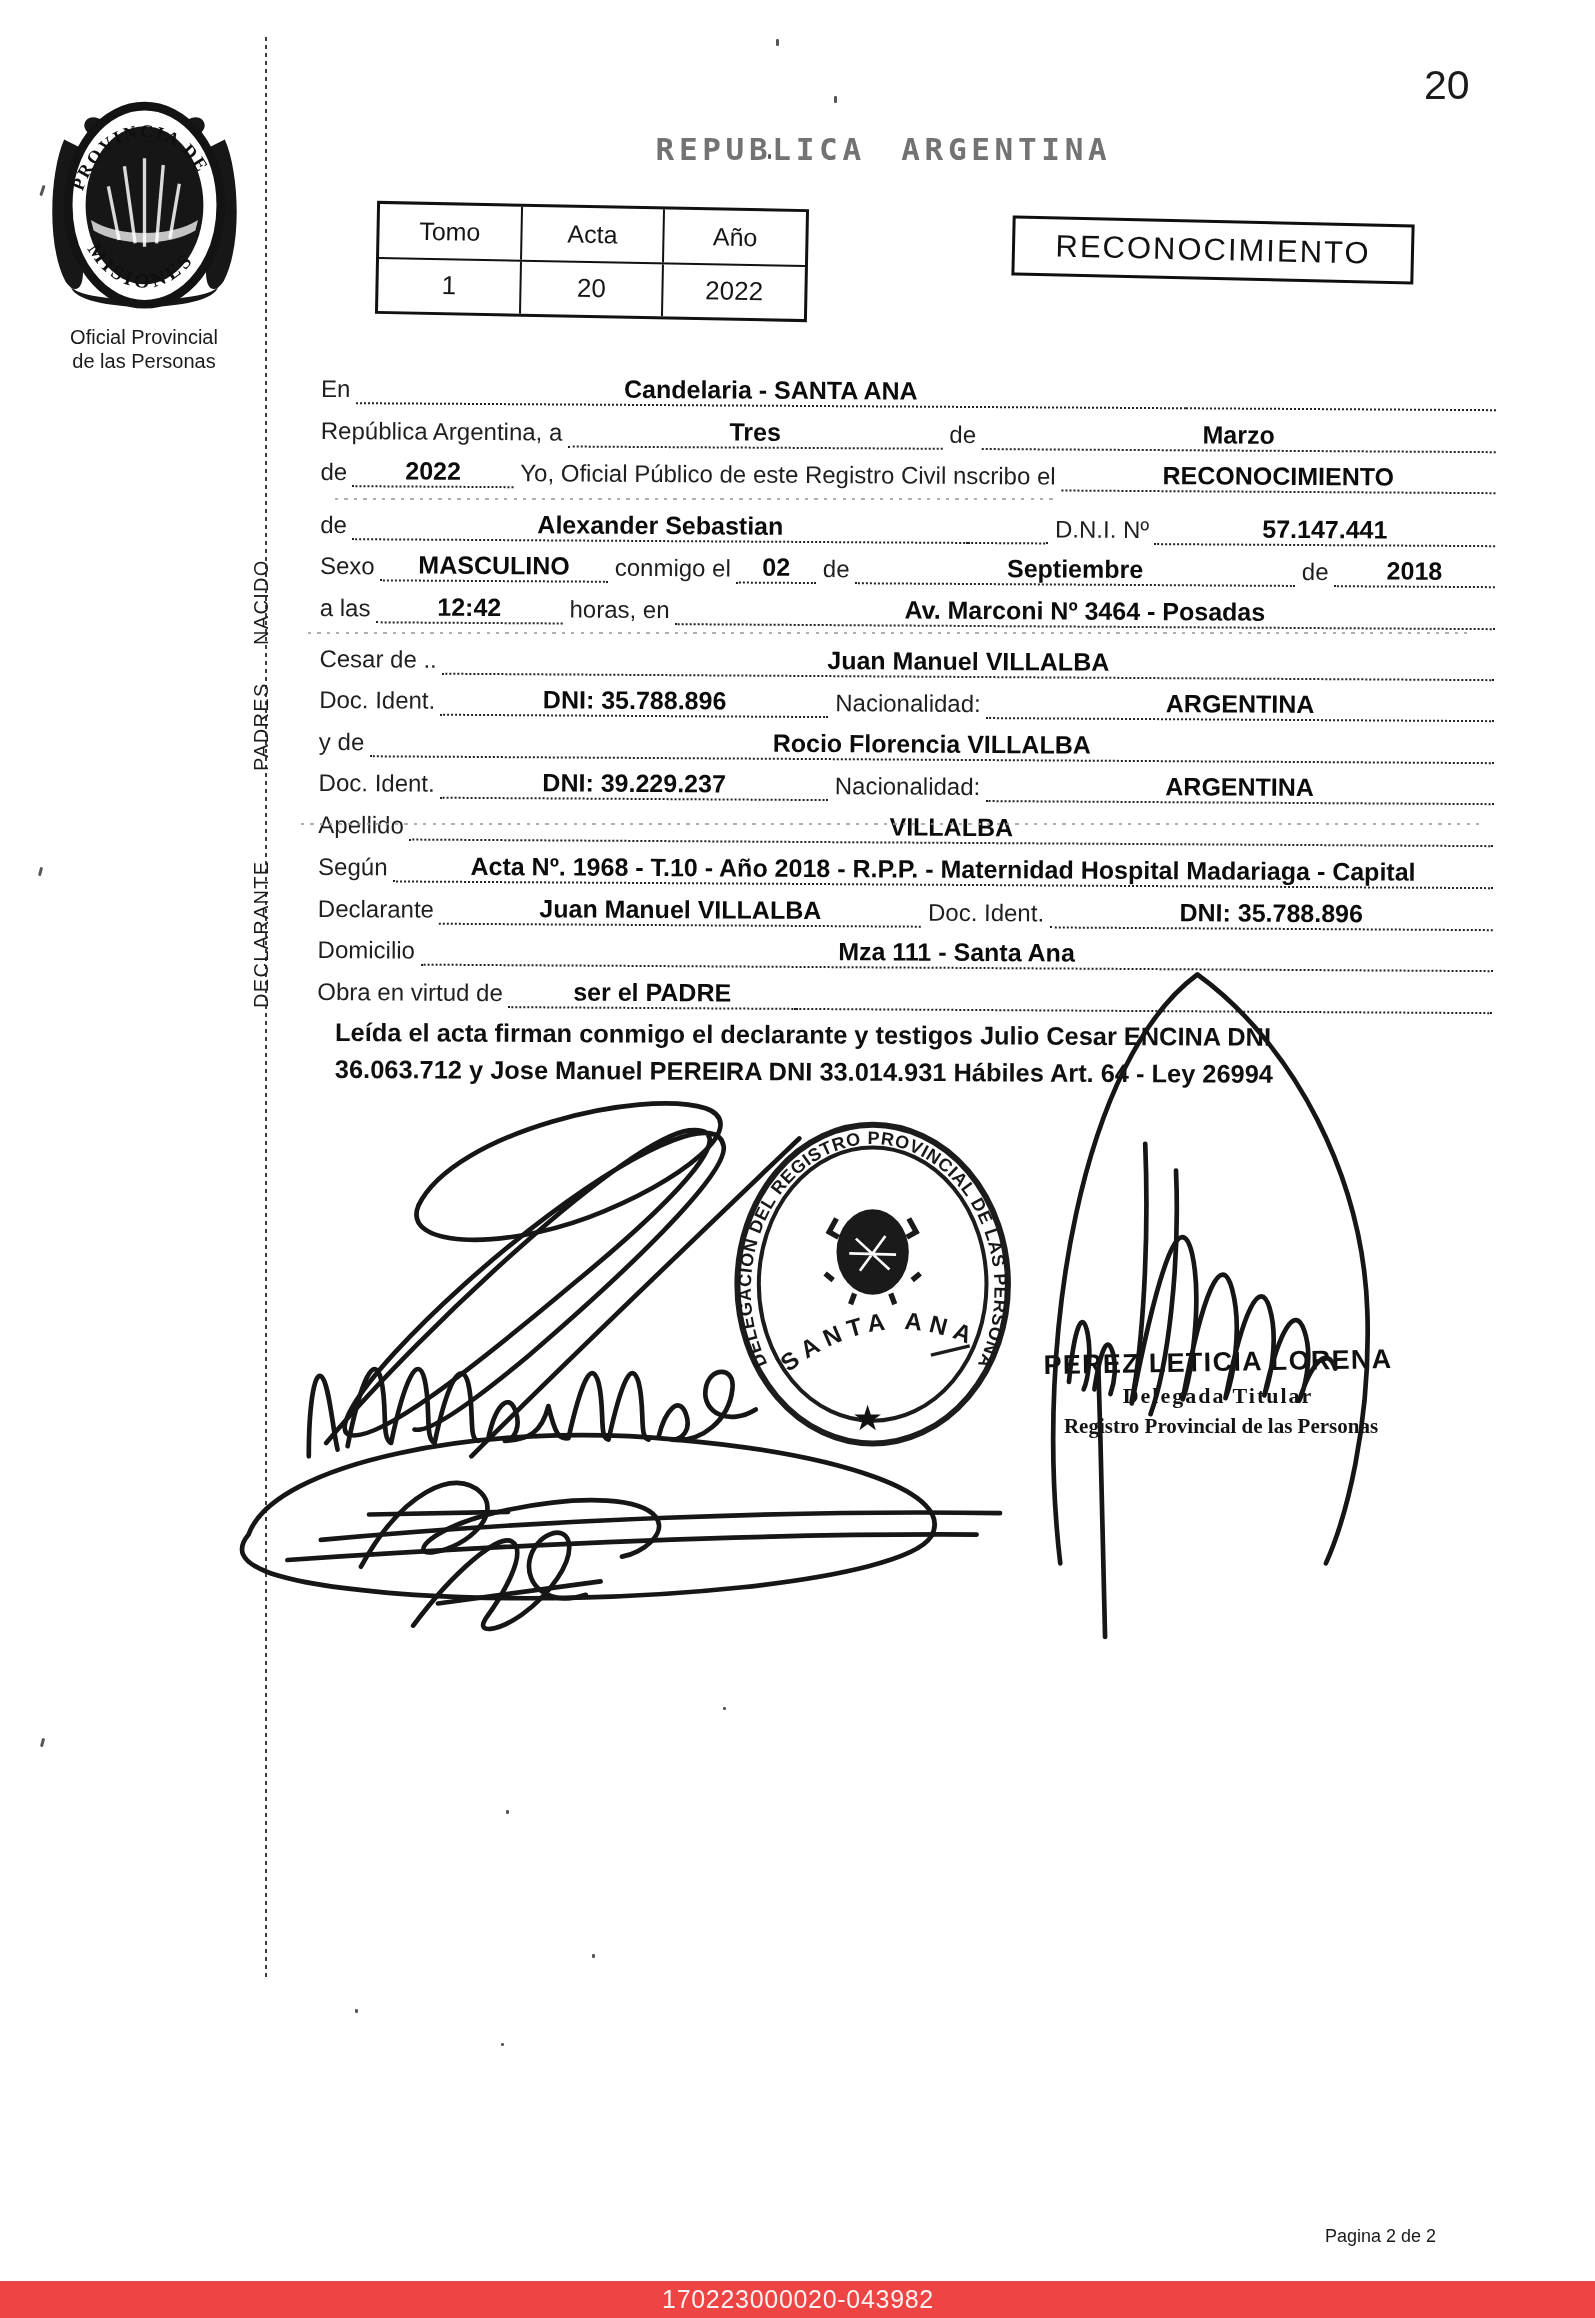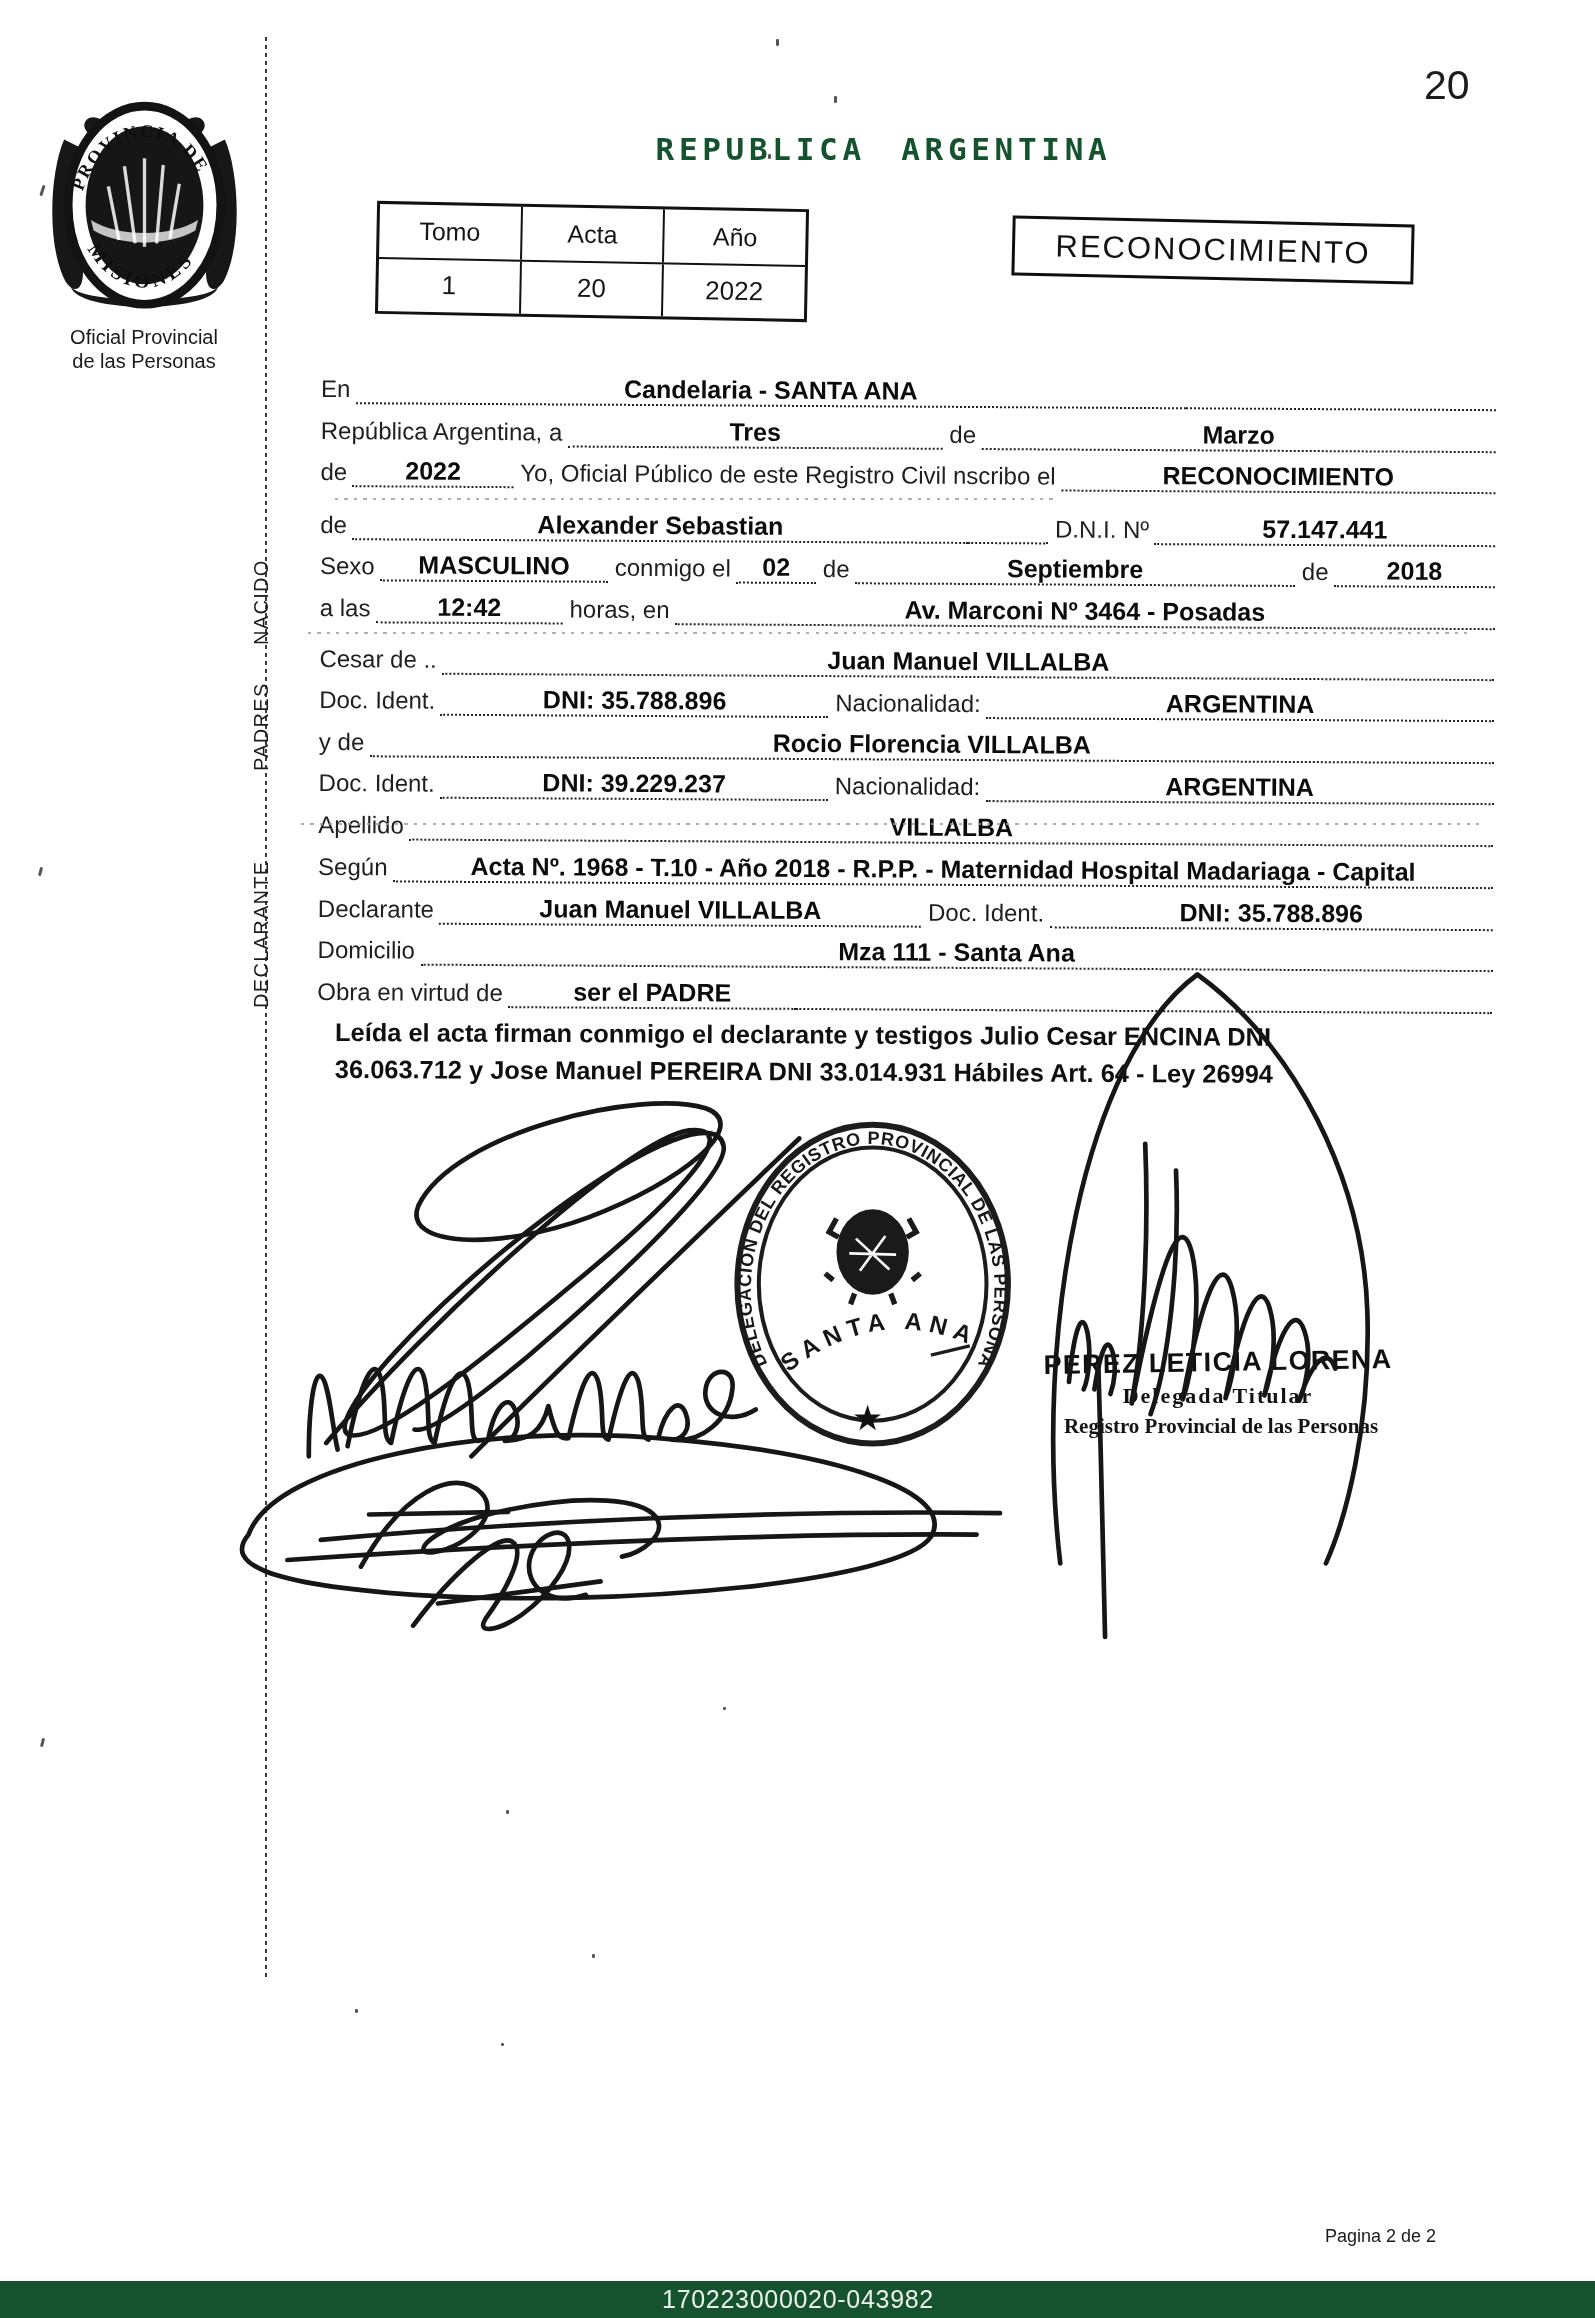--- a/index.html
+++ b/index.html
@@ -2,21 +2,21 @@
 <html style="font-size:10.7px"><head>
 <meta charset="utf-8">
 <style>
   html,body{margin:0;padding:0;background:#e8e8e8;}
   .page{position:relative;width:1596px;height:2319px;background:#ffffff;overflow:hidden;
         font-family:"Liberation Sans",sans-serif;color:#141414;}
   
   .pageno{position:absolute;left:1424px;top:62px;font-size:41px;color:#1b1b1b;}
   .title{position:absolute;left:629px;top:131px;width:509px;text-align:center;
          font-family:"DejaVu Sans Mono",monospace;font-weight:bold;font-size:31px;
-         letter-spacing:4.7px;word-spacing:12px;color:#14532d;}
+         letter-spacing:4.7px;word-spacing:12px;color:#737373;}
   .logo{position:absolute;left:44px;top:86px;width:201px;height:241px;}
   .logo-caption{position:absolute;left:27px;top:325px;width:234px;text-align:center;
         font-size:20px;line-height:24px;color:#1a1a1a;}
   .tae{position:absolute;left:376px;top:205px;width:426px;height:107px;
        border:3.3px solid #111;transform:rotate(1.1deg);display:flex;flex-direction:column;}
   .tae .trow{flex:1;display:flex;}
   .tae .trow + .trow{border-top:2.7px solid #111;}
   .tae .tc{flex:1;display:flex;align-items:center;justify-content:center;font-size:25px;color:#161616;}
   .tae .tc + .tc{border-left:2px solid #111;}
   .tae .trow.vals .tc{font-size:26px;}
@@ -46,21 +46,21 @@
   .sealwrap{position:absolute;left:720px;top:1110px;}
   .stampname{position:absolute;left:1017px;top:1347px;width:402px;text-align:center;
         font-weight:bold;font-size:27px;letter-spacing:1.3px;color:#101010;transform:rotate(-1deg);}
   .stamptitle{position:absolute;left:1044px;top:1383px;width:348px;text-align:center;
         font-family:"Liberation Serif",serif;font-weight:bold;font-size:22px;letter-spacing:2px;color:#131313;}
   .stamporg{position:absolute;left:1007px;top:1414px;width:428px;text-align:center;
         font-family:"Liberation Serif",serif;font-weight:bold;font-size:21px;color:#141414;}
   
   .hash{position:absolute;left:293px;top:2224px;font-weight:bold;font-size:28px;color:#121212;letter-spacing:0.7px;}
   .pgfoot{position:absolute;left:1325px;top:2226px;font-size:18px;color:#1a1a1a;}
-  .barcodebar{position:absolute;left:0;top:2281px;width:1596px;height:37px;background:#14532d;
+  .barcodebar{position:absolute;left:0;top:2281px;width:1596px;height:37px;background:#ef4444;
         display:flex;align-items:center;justify-content:center;}
   .barcodetext{color:#fff;font-size:25px;letter-spacing:0.7px;font-family:"Liberation Sans",sans-serif;opacity:.92;}
 </style>
 </head>
 <body>
 
 <div class="page">
 
   <div class="pageno">20</div>
 

